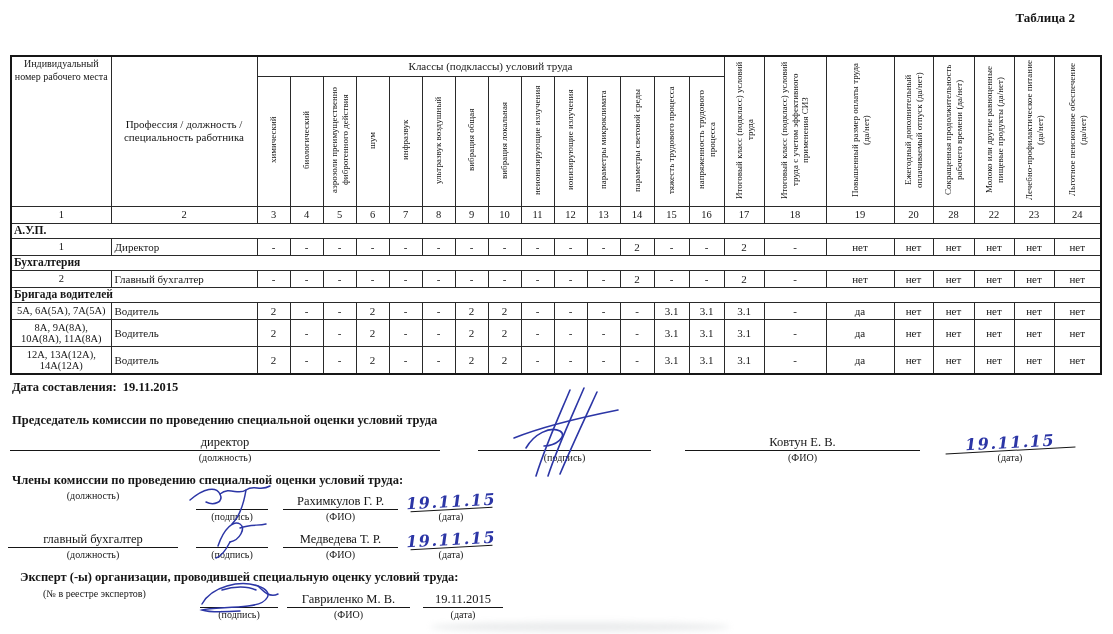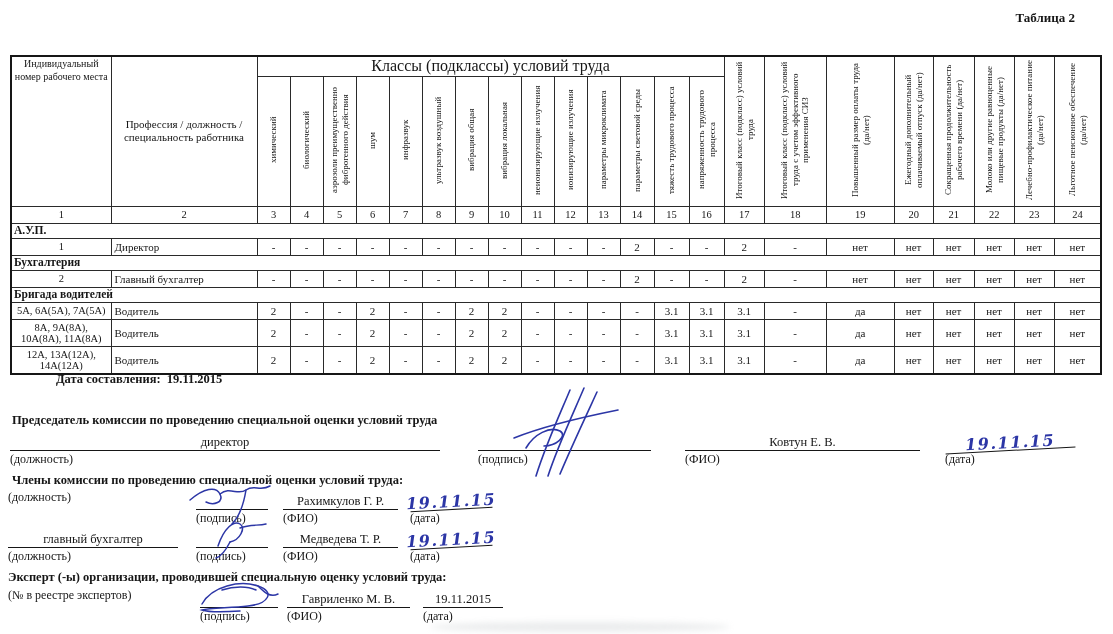--- a/index.html
+++ b/index.html
@@ -30,21 +30,21 @@
   table.soat th, table.soat td {
     border: 1px solid #2a2a2a;
     text-align: center;
     font-weight: normal;
     padding: 0 1px;
     overflow: hidden;
   }
   tr.band-row { height: 20px; }
   tr.rot-row  { height: 130px; }
   tr.num-row  { height: 17px; }
-  th.band { font-size: 16px; margin-left: 40px; }
+  th.band { font-size: 11px; margin-left: 40px; }
   th.c1h { vertical-align: top; padding-top: 2px; line-height: 13px; font-size: 10px; }
   th.c2h { vertical-align: middle; line-height: 13px; font-size: 11px; margin-left: 10px; }
   th.rot { vertical-align: middle; text-align: center; padding: 0; }
   .vert {
     writing-mode: vertical-rl;
     transform: rotate(180deg);
     display: inline-block;
     font-size: 9px;
     line-height: 10.5px;
     text-align: center;
@@ -64,21 +64,21 @@
   
   .h-line { font-size: 12.5px; font-weight: bold; }
   .comp-date { font-size: 12.5px; font-weight: bold; }
   .su { position: absolute; }
   .su-text {
     display: flex; align-items: flex-end; justify-content: center;
     height: 21px; padding-bottom: 1px;
     border-bottom: 1.5px solid #161616;
     font-size: 12.5px; line-height: 13px; white-space: nowrap;
   }
-  .su-label { font-size: 12px; padding-top: 1px; }
+  .su-label { text-align: center; font-size: 10px; padding-top: 1px; }
   .hand {
     color: #2c36a6;
     font-style: italic; font-weight: bold;
     font-size: 16px; letter-spacing: 1.5px;
     transform: rotate(-3deg);
     font-family: "DejaVu Serif", serif;
   }
   .ink { position: absolute; pointer-events: none; }
   .artifact {
     position: absolute; background: #aeb4b8; opacity: 0.25;
@@ -161,21 +161,21 @@
         <td class="numcell">11</td>
         <td class="numcell">12</td>
         <td class="numcell">13</td>
         <td class="numcell">14</td>
         <td class="numcell">15</td>
         <td class="numcell">16</td>
         <td class="numcell">17</td>
         <td class="numcell">18</td>
         <td class="numcell">19</td>
         <td class="numcell">20</td>
-        <td class="numcell">21</td>
+        <td class="numcell">28</td>
         <td class="numcell">22</td>
         <td class="numcell">23</td>
         <td class="numcell">24</td>
       </tr>
     </thead>
     <tbody>
       <tr class="group-row">
         <td colspan="24">А.У.П.</td>
       </tr>
       <tr class="data-row">
@@ -310,21 +310,21 @@
         <td class="val">да</td>
         <td class="val">нет</td>
         <td class="val">нет</td>
         <td class="val">нет</td>
         <td class="val">нет</td>
         <td class="val">нет</td>
       </tr>
     </tbody>
   </table>
 
-<div class="abs comp-date" style="left:12px; top:372px;margin-left:44px;">
+<div class="abs comp-date" style="left:12px; top:380px;">
   <span>Дата составления:</span>&nbsp;
   <span>19.11.2015</span>
 </div>
 
 <div class="abs h-line" style="left:12px; top:413px;">Председатель комиссии по проведению специальной оценки условий труда</div>
 
 <div class="su" style="left:10px; top:430px; width:430px;">
   <div class="su-text">директор</div>
   <div class="su-label">(должность)</div>
 </div>
@@ -392,21 +392,21 @@
   <div class="su-label">(дата)</div>
 </div>
 <svg class="ink" style="left:200px; top:516px;" width="80" height="44" viewBox="0 0 80 44">
   <g stroke="#2c36a6" fill="none" stroke-width="1.5" stroke-linecap="round">
     <path d="M18 30 C24 12 34 4 40 8 C46 12 40 24 30 26"></path>
     <path d="M40 12 C50 8 58 10 66 8"></path>
     <path d="M30 26 C26 34 22 40 16 42"></path>
   </g>
 </svg>
 
-<div class="abs h-line" style="left:8px; top:570px;text-align:center;">Эксперт (-ы) организации, проводившей специальную оценку условий труда:</div>
+<div class="abs h-line" style="left:20px; top:570px;text-align:center;">Эксперт (-ы) организации, проводившей специальную оценку условий труда:</div>
 
 <div class="su" style="left:8px; top:587px; width:173px;">
   <div class="su-label">(№ в реестре экспертов)</div>
 </div>
 <div class="su" style="left:200px; top:587px; width:78px;">
   <div class="su-text"></div>
   <div class="su-label">(подпись)</div>
 </div>
 <div class="su" style="left:287px; top:587px; width:123px;">
   <div class="su-text">Гавриленко М. В.</div>

